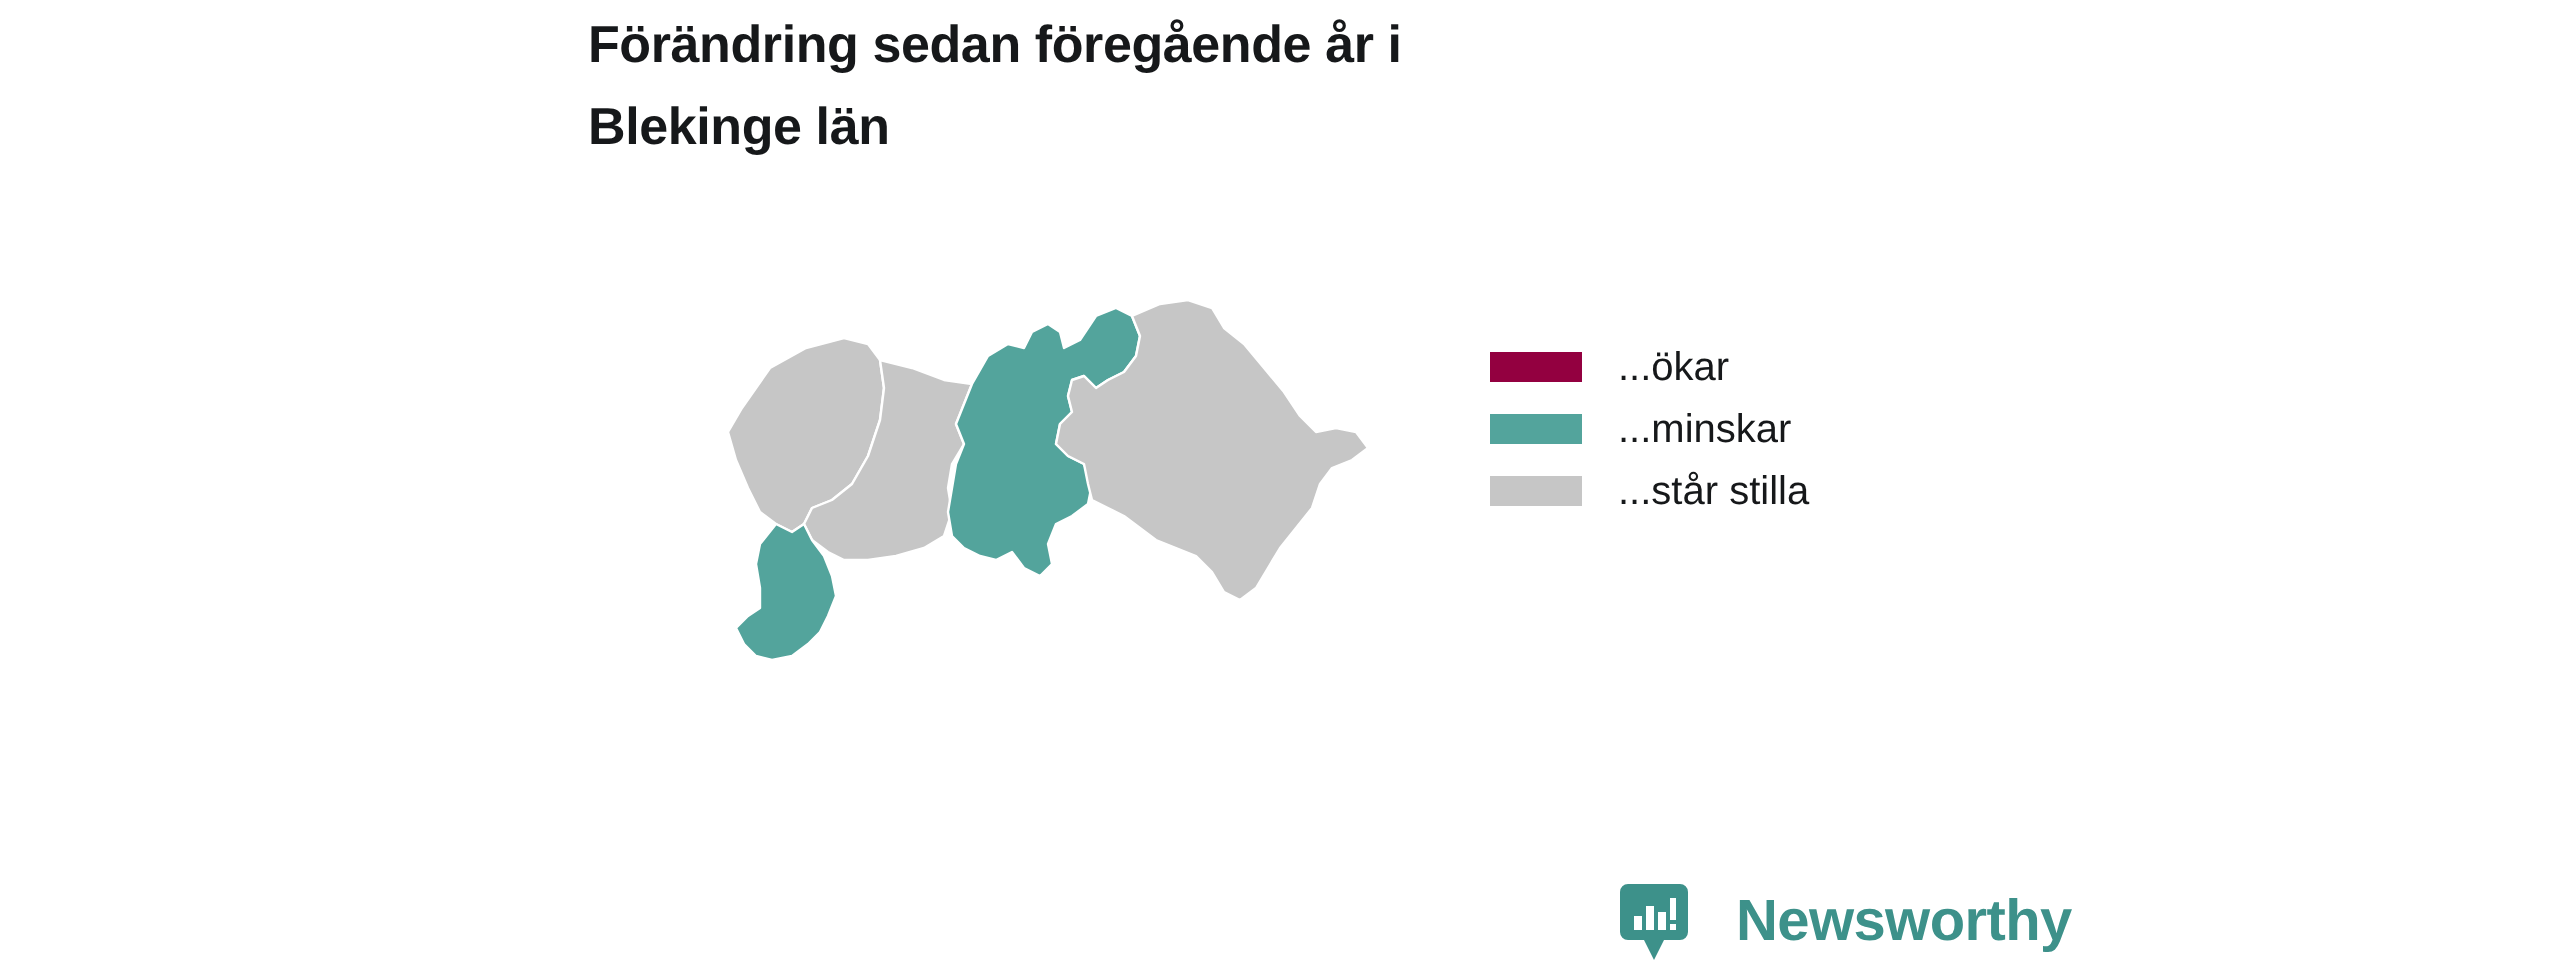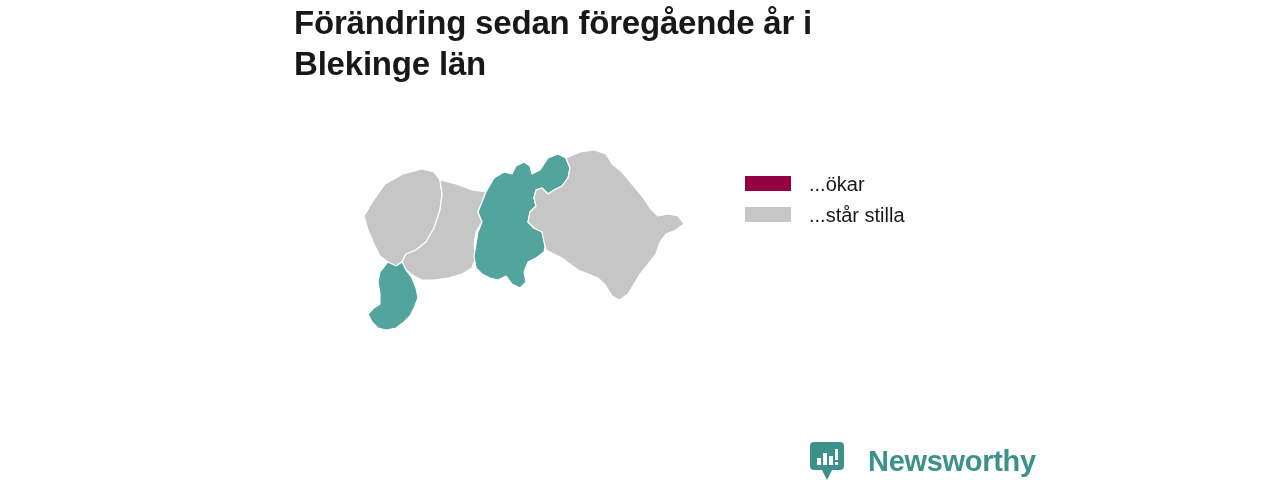--- a/index.html
+++ b/index.html
@@ -16,21 +16,21 @@
     color: #1a1a1a;
     -webkit-font-smoothing: antialiased;
   }
 
   
   .chart-title {
     position: absolute;
     left: 294px;
     top: 2px;
     width: 620px;
-    font-size: 33px;
+    font-size: 26px;
     line-height: 41px;
     font-weight: bold;
     letter-spacing: -0.2px;
     color: #16181a;
     white-space: pre-line;
   }
 
   
   .map-wrap {
     position: absolute;
@@ -137,20 +137,24 @@
   </svg>
 </div>
 
 <div class="legend">
 
   <div class="legend-row">
     <span class="legend-swatch" style="background: rgb(147, 0, 64);"></span>
     <span class="legend-label">...ökar</span>
   </div>
 
+  <div class="legend-row">
+    <span class="legend-swatch" style="background: rgb(83, 164, 156);"></span>
+    <span class="legend-label">...minskar</span>
+  </div>
 
   <div class="legend-row">
     <span class="legend-swatch" style="background: rgb(198, 198, 198);"></span>
     <span class="legend-label">...står stilla</span>
   </div>
 </div>
 
 <div class="logo">
   <span class="logo-mark">
     <svg viewBox="0 0 34 38" xmlns="http://www.w3.org/2000/svg">

